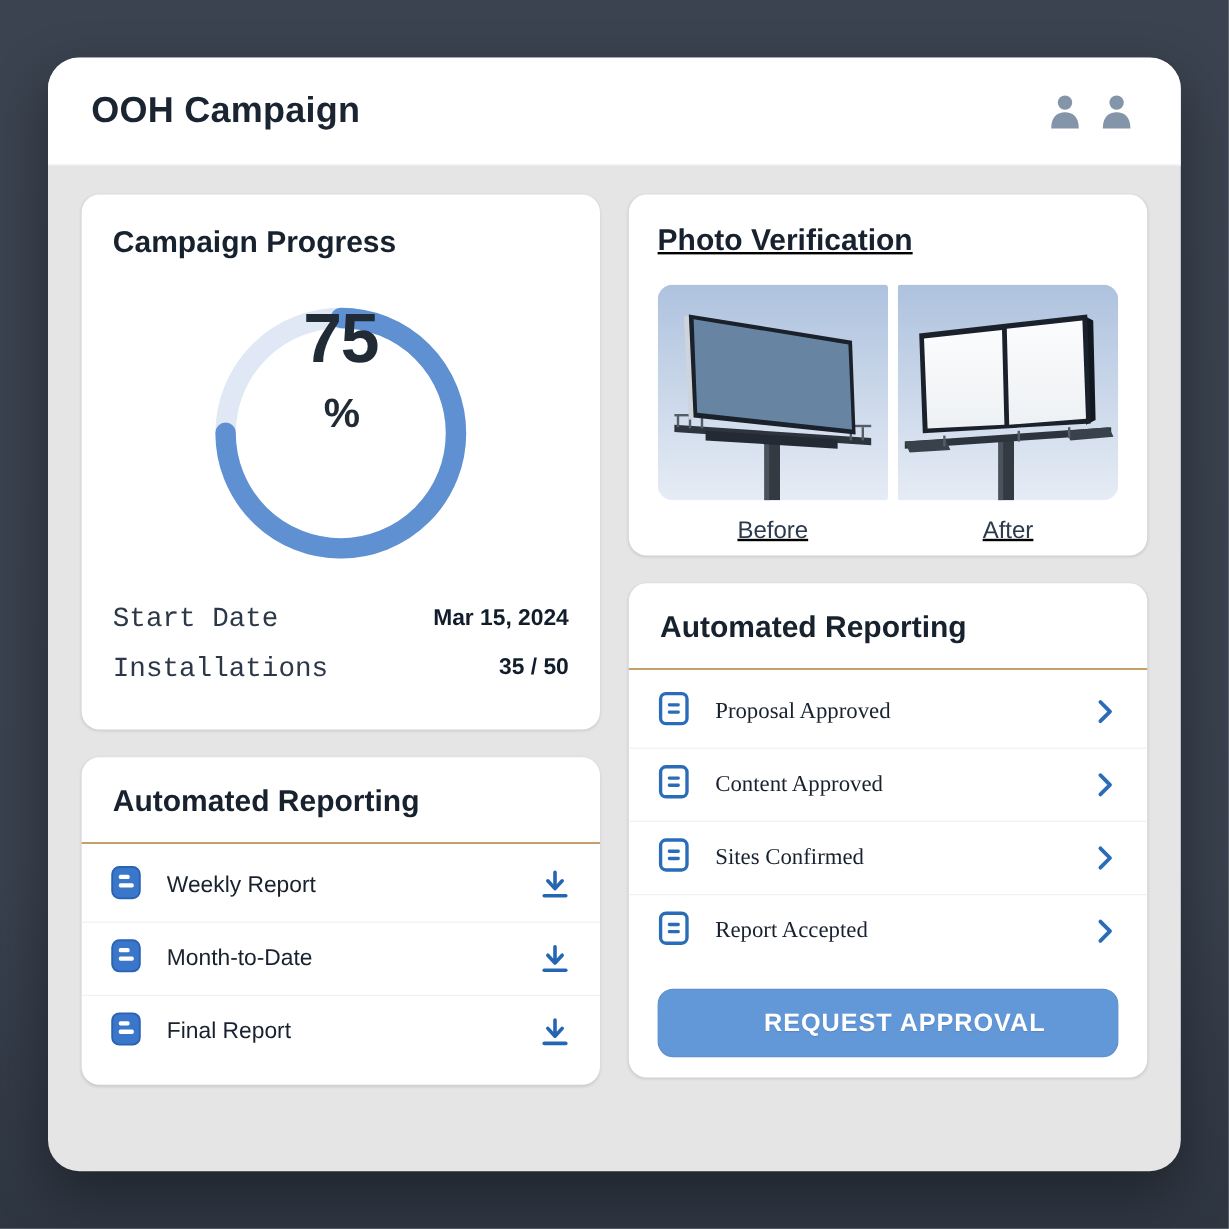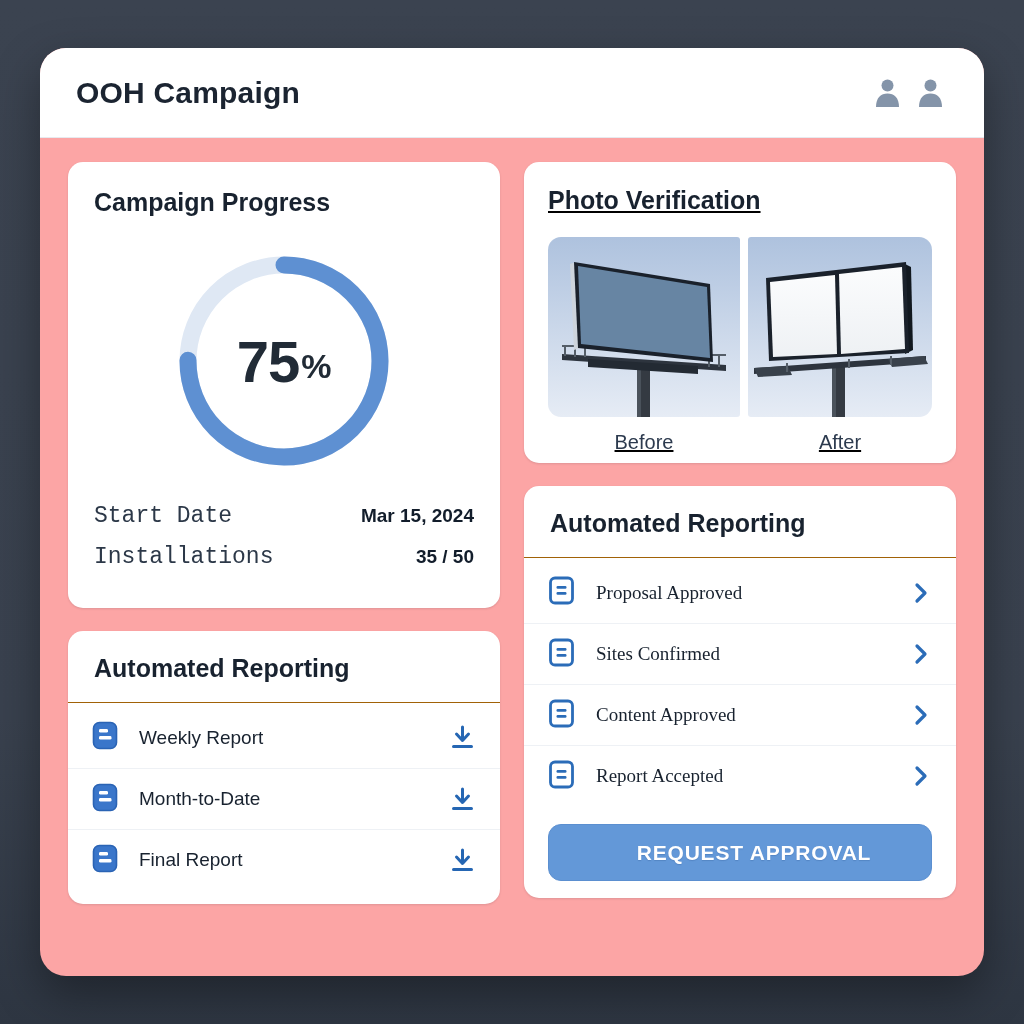--- a/index.html
+++ b/index.html
@@ -4,21 +4,21 @@
 <style>
   * { margin:0; padding:0; box-sizing:border-box; }
   html,body { width:1024px; height:1024px; }
   body {
     font-family:"Liberation Sans", sans-serif;
     background:linear-gradient(180deg,#3b4350 0%, #39414e 70%, #2e3642 100%);
     position:relative; overflow:hidden;
   }
   .panel {
     position:absolute; left:40px; top:48px; width:944px; height:928px;
-    background:#fca5a5; border-radius:26px; overflow:hidden;
+    background:#e5e5e5; border-radius:26px; overflow:hidden;
     box-shadow:0 18px 45px rgba(0,0,0,.35);
   }
   .panel-header {
     height:90px; background:#ffffff; border-bottom:1px solid #e7eaef;
     display:flex; align-items:center; padding:0 40px 0 36px;
   }
   .panel-title { font-size:30px; font-weight:bold; color:#1b2431; letter-spacing:.2px; }
   .header-users { margin-left:auto; display:flex; gap:16px; }
   .header-users svg { display:block; }
 
@@ -34,22 +34,23 @@
   .card-title { font-size:25px; font-weight:bold; color:#18222f; }
 
   
   .progress-card { padding:26px 26px 30px; }
   .donut-wrap { display:flex; justify-content:center; margin-top:32px; margin-bottom:22px; position:relative; }
   .donut-box { position:relative; width:224px; height:224px; }
   .donut-box svg { width:224px; height:224px; }
   .donut-track { fill:none; stroke:#dfe8f4; stroke-width:17; }
   .donut-meter { fill:none; stroke:#5e90d2; stroke-width:17; stroke-linecap:round; }
   .donut-label {
-    position:absolute; inset:0; display:flex; align-items:center; justify-content:center;
+    position:absolute; inset:0; display:flex; align-items:center; 
     color:#212b36;
+    flex-direction:column;
   }
   .donut-label .num { font-size:58px; font-weight:bold; letter-spacing:-1px; }
   .donut-label .pct { font-size:34px; font-weight:600; margin-left:2px; margin-top:10px; }
   .stats { margin-top:10px; }
   .stat-row { display:flex; align-items:center; height:41px; }
   .stat-label { font-size:23px; color:#2c3848;font-family:Liberation Mono, monospace; }
   .stat-value { margin-left:auto; font-size:19px; font-weight:bold; color:#121d2b; }
 
   
   .photo-card { padding:24px 24px 26px;text-decoration:underline; }
@@ -283,36 +284,36 @@
             </span>
           </div>
           <div class="row">
             <span>
               <svg width="27" height="29" viewBox="0 0 27 29" fill="none">
                 <rect x="2.5" y="2" width="22" height="25" rx="4.5" stroke="#2b6cb8" stroke-width="2.8"></rect>
                 <rect x="8.5" y="10" width="10" height="2.8" rx="1.2" fill="#2b6cb8"></rect>
                 <rect x="8.5" y="16" width="10" height="2.8" rx="1.2" fill="#2b6cb8"></rect>
               </svg>
             </span>
-            <span class="row-label">Sites Confirmed</span>
+            <span class="row-label">Content Approved</span>
             <span class="row-end">
               <svg width="22" height="24" viewBox="0 0 22 24" fill="none" stroke="#2b6cb8" stroke-width="3.2" stroke-linecap="round" stroke-linejoin="round">
                 <path d="M7 4 L15 12 L7 20"></path>
               </svg>
             </span>
           </div>
           <div class="row">
             <span>
               <svg width="27" height="29" viewBox="0 0 27 29" fill="none">
                 <rect x="2.5" y="2" width="22" height="25" rx="4.5" stroke="#2b6cb8" stroke-width="2.8"></rect>
                 <rect x="8.5" y="10" width="10" height="2.8" rx="1.2" fill="#2b6cb8"></rect>
                 <rect x="8.5" y="16" width="10" height="2.8" rx="1.2" fill="#2b6cb8"></rect>
               </svg>
             </span>
-            <span class="row-label">Content Approved</span>
+            <span class="row-label">Sites Confirmed</span>
             <span class="row-end">
               <svg width="22" height="24" viewBox="0 0 22 24" fill="none" stroke="#2b6cb8" stroke-width="3.2" stroke-linecap="round" stroke-linejoin="round">
                 <path d="M7 4 L15 12 L7 20"></path>
               </svg>
             </span>
           </div>
           <div class="row">
             <span>
               <svg width="27" height="29" viewBox="0 0 27 29" fill="none">
                 <rect x="2.5" y="2" width="22" height="25" rx="4.5" stroke="#2b6cb8" stroke-width="2.8"></rect>

